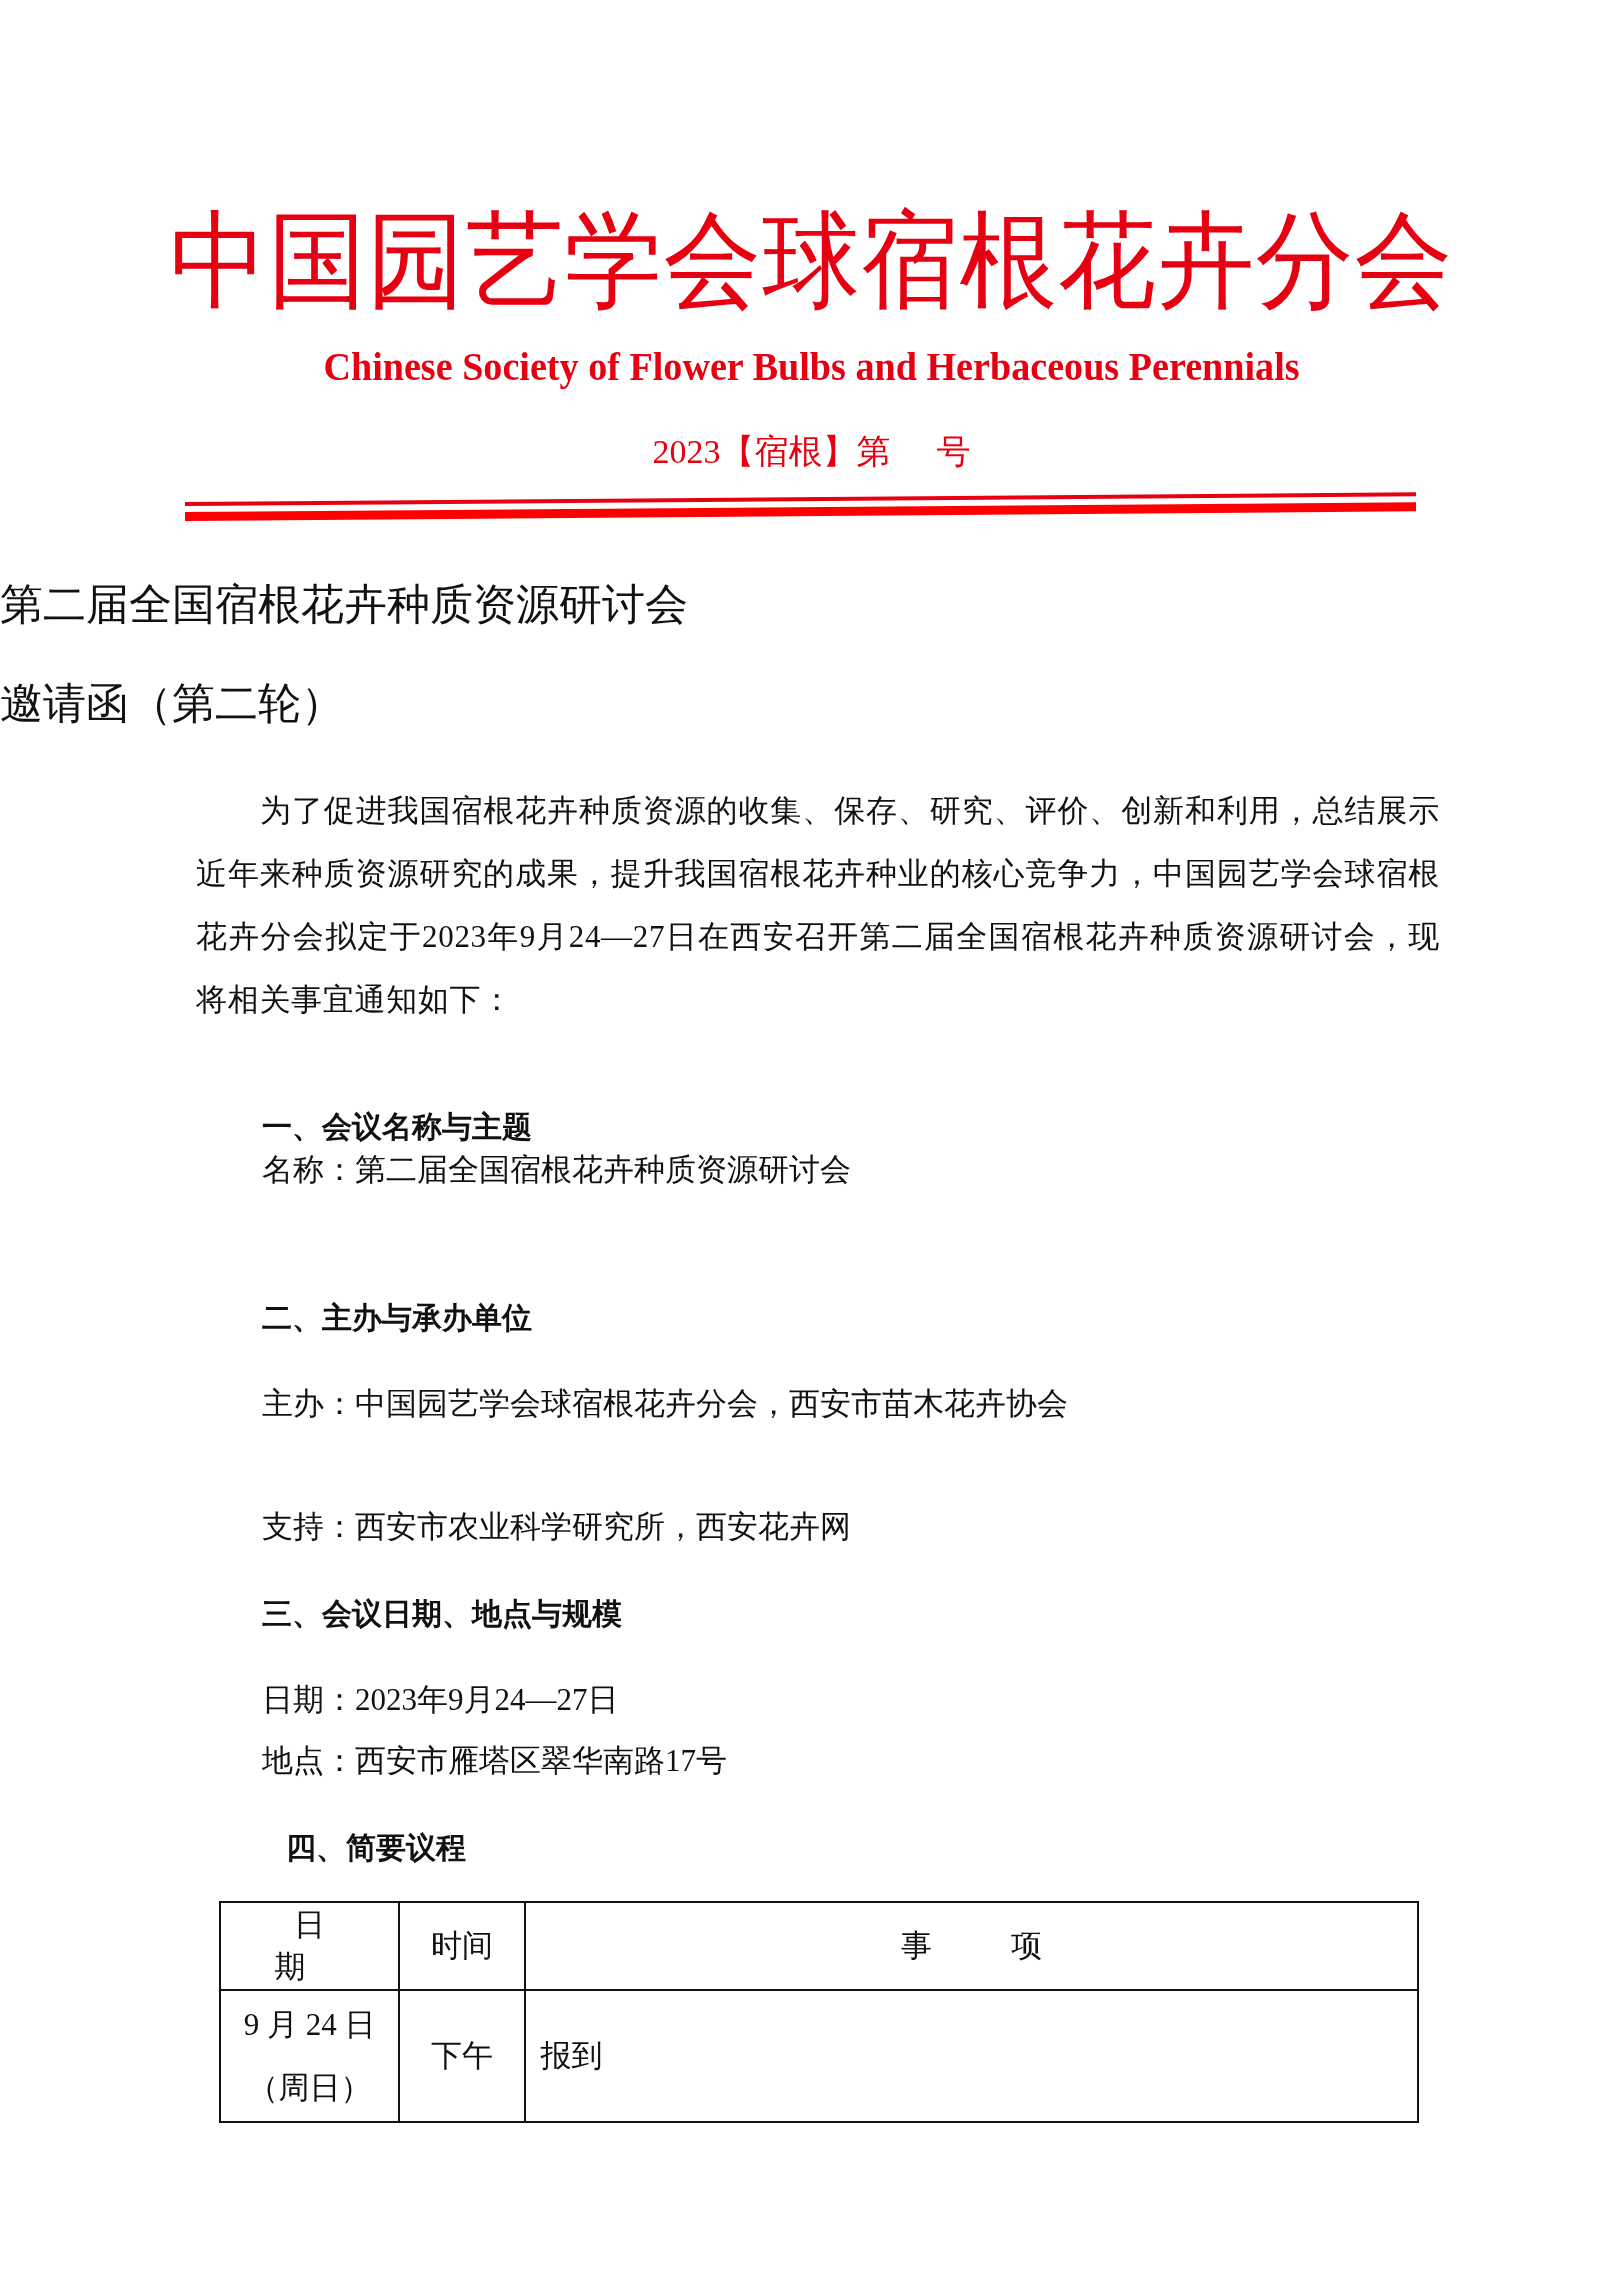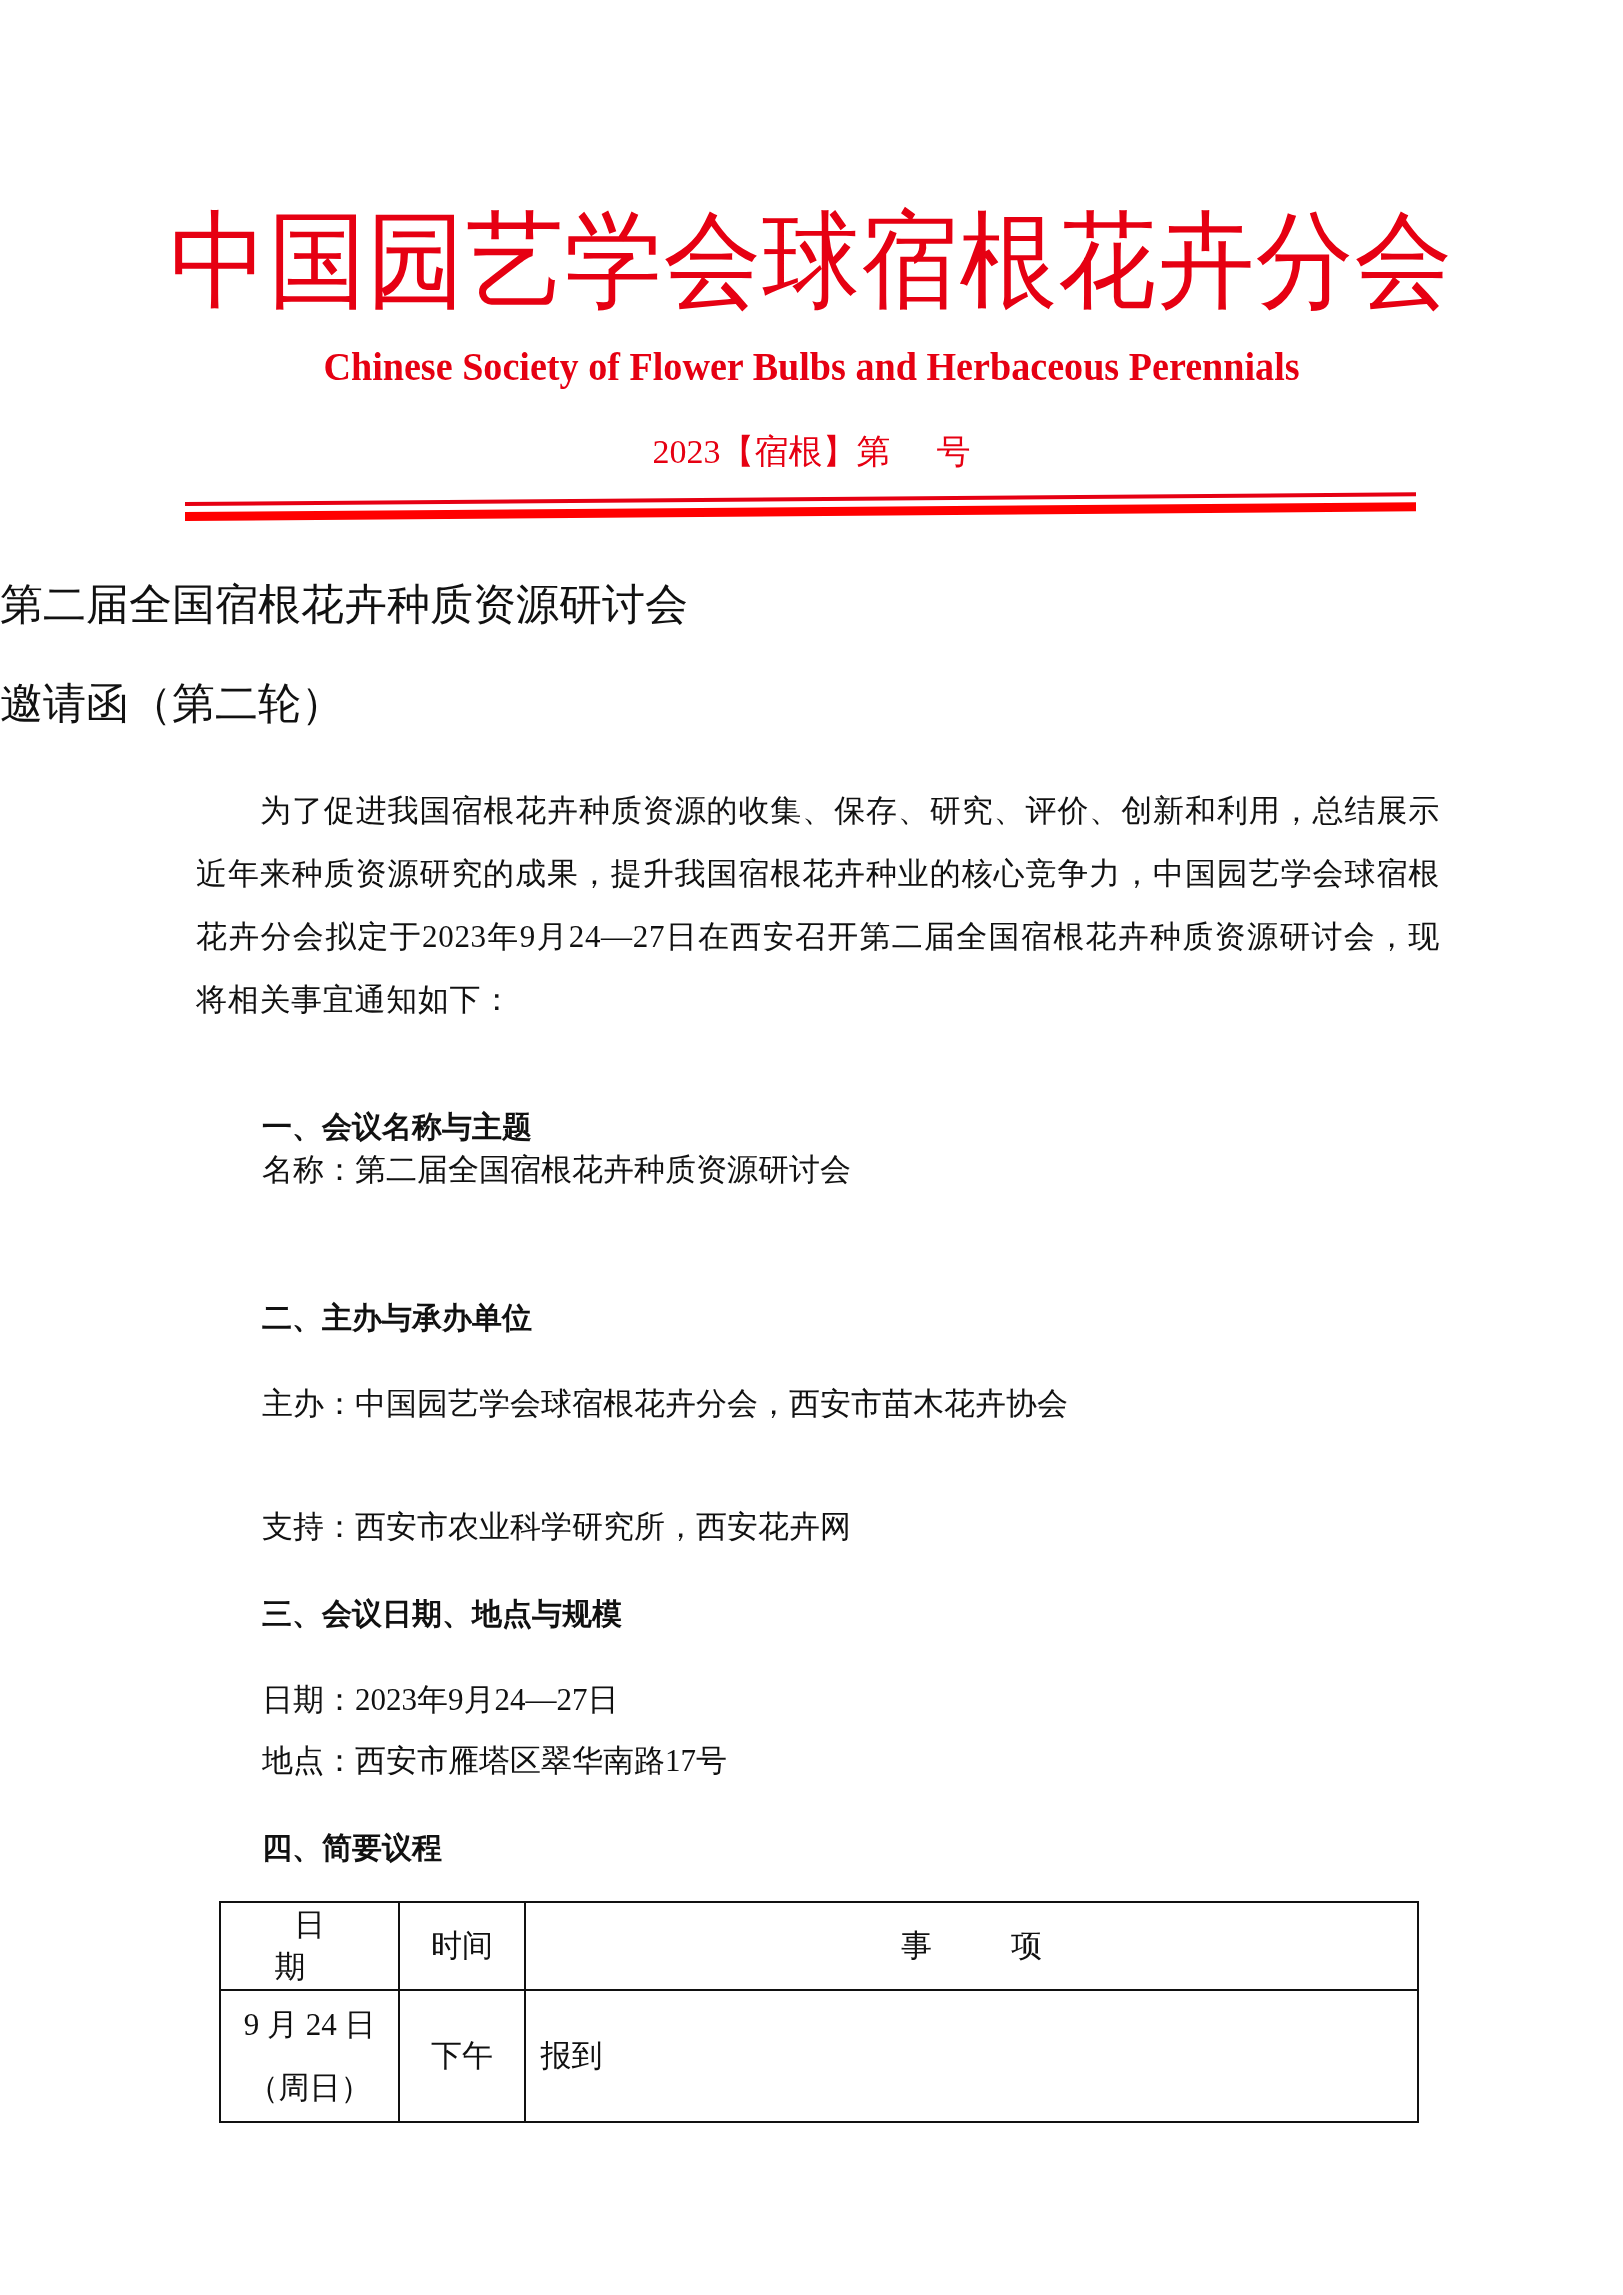--- a/index.html
+++ b/index.html
@@ -76,21 +76,21 @@
   <div class="line" style="top:1147px;">名称：第二届全国宿根花卉种质资源研讨会</div>
 
   <div class="h" style="top:1295px;">二、主办与承办单位</div>
   <div class="line" style="top:1381px;">主办：中国园艺学会球宿根花卉分会，西安市苗木花卉协会</div>
   <div class="line" style="top:1504px;">支持：西安市农业科学研究所，西安花卉网</div>
 
   <div class="h" style="top:1591px;">三、会议日期、地点与规模</div>
   <div class="line" style="top:1677px;">日期：2023年9月24—27日</div>
   <div class="line" style="top:1738px;">地点：西安市雁塔区翠华南路17号</div>
 
-  <div class="h" style="top:1825px;">四、简要议程</div>
+  <div class="h" style="top:1825px;margin-left:24px;">四、简要议程</div>
 
   <table class="agenda">
     <tbody>
         <tr class="head">
       <td class="c1"><span class="spread">日期</span></td>
       <td class="c2">时间</td>
       <td style="text-align:center;"><span class="spread2">事项</span></td>
     </tr>
     <tr class="row">
       <td class="c1 date-cell">

